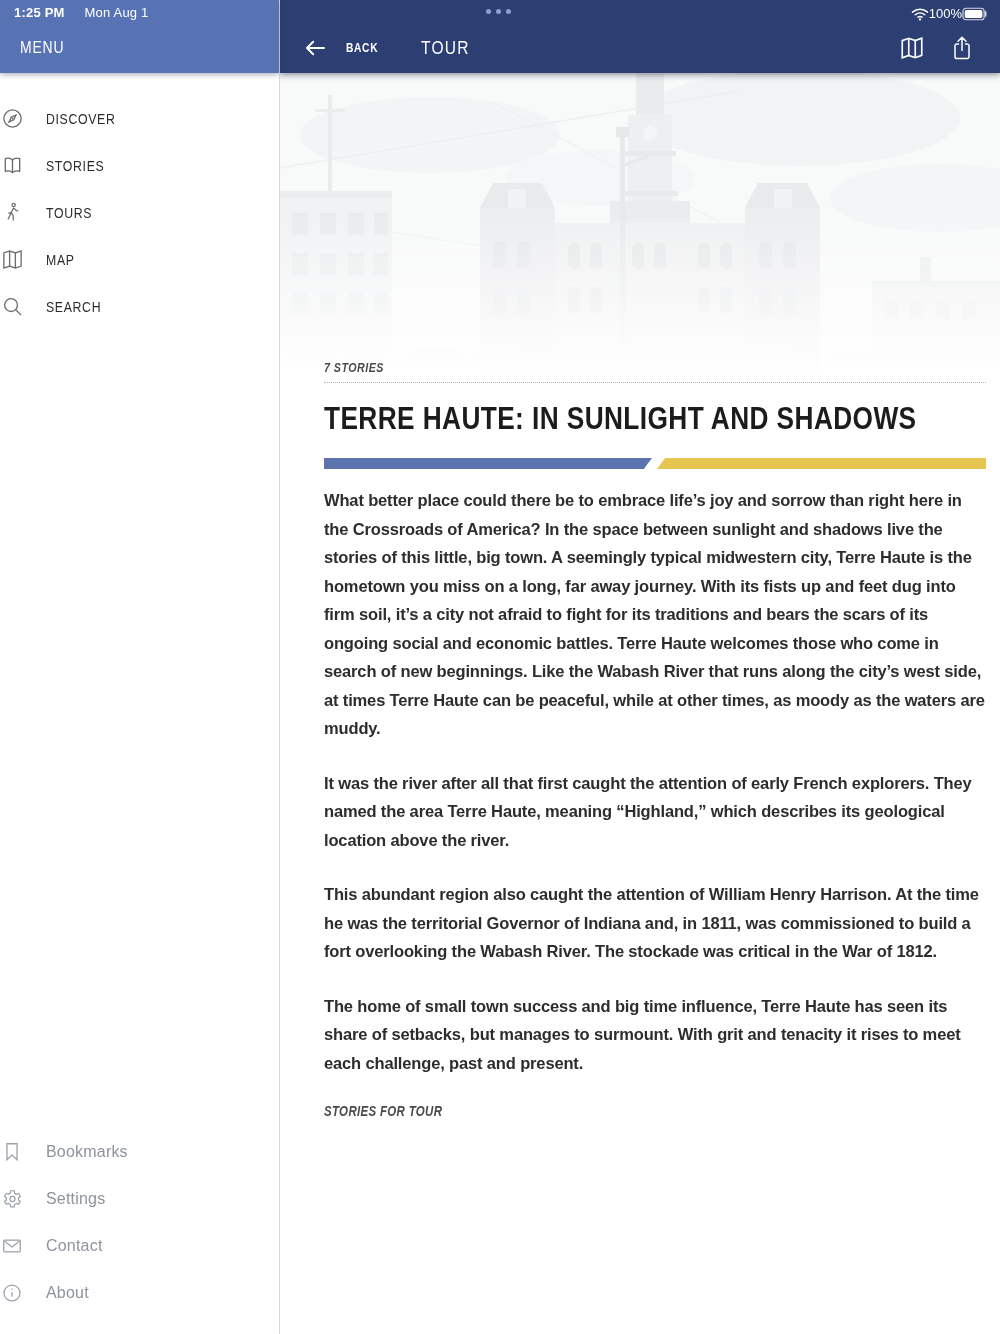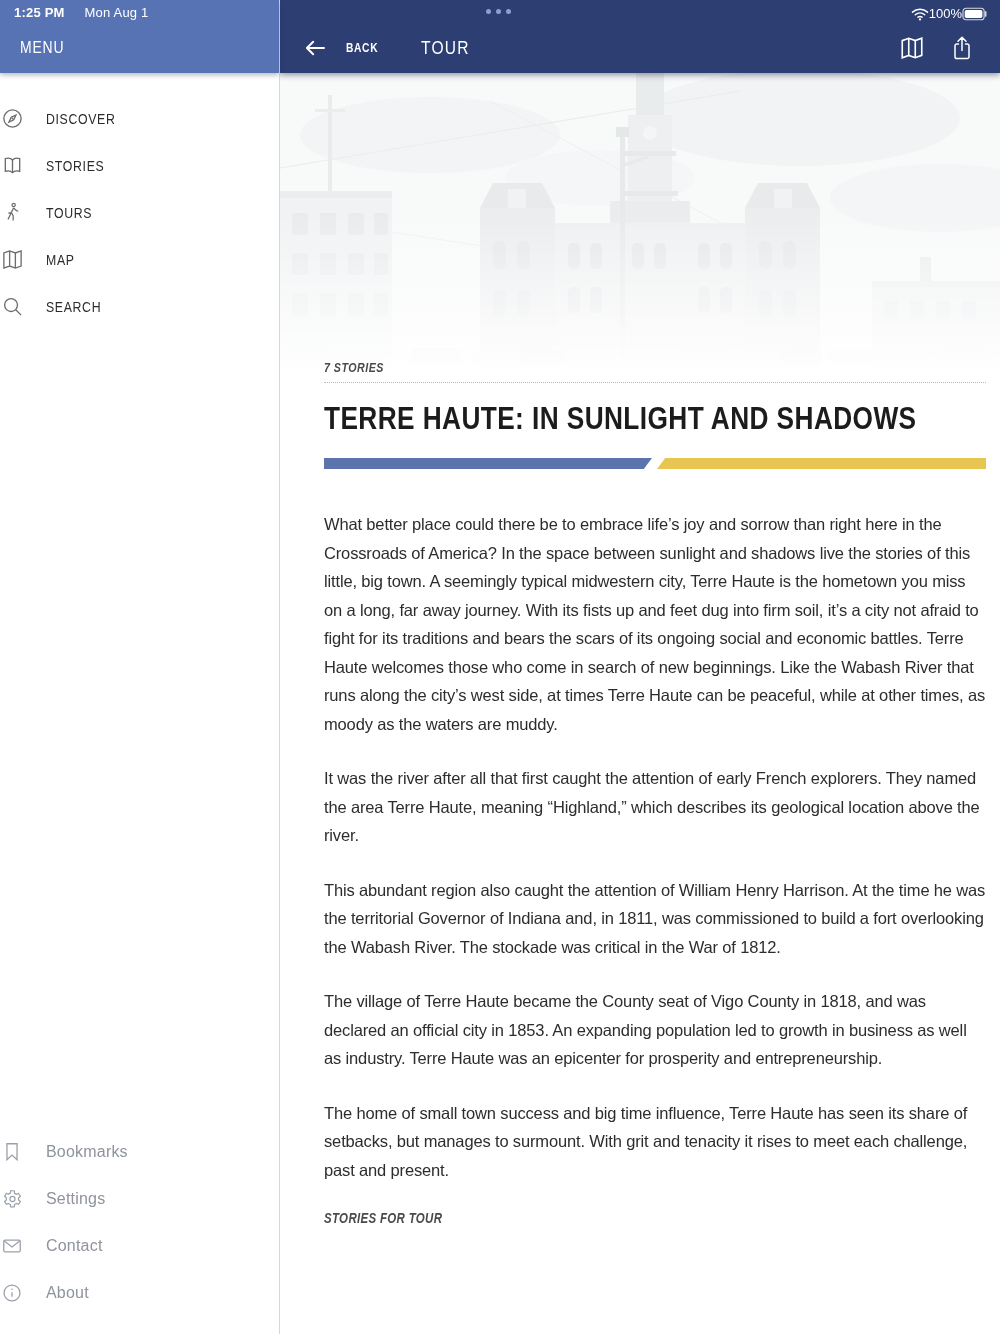--- a/index.html
+++ b/index.html
@@ -81,21 +81,21 @@
   }
   .progress{margin-top:21px;height:11px;position:relative;width:662px;}
   .progress .seg-blue{
     position:absolute;left:0;top:0;height:11px;width:328px;background:#5b74ae;
     clip-path:polygon(0 0,100% 0,97.5% 100%,0 100%);
   }
   .progress .seg-yellow{
     position:absolute;left:333px;top:0;height:11px;width:329px;background:#e8c551;
     clip-path:polygon(2.5% 0,100% 0,100% 100%,0 100%);
   }
-  .body-copy{margin-top:41px;}
+  .body-copy{margin-top:17px;font-weight:bold;}
   .body-copy p{
     margin:0 0 26px 0;font-size:16.5px;line-height:28.5px;color:#2d2d2d;letter-spacing:-.15px;
   }
   .stories-footer{
     margin-top:12px;font-size:14px;font-weight:700;font-style:italic;color:#4a4a4a;letter-spacing:.4px;
   }
 
   svg.icon{display:block;}
 </style>
 </head>
@@ -361,20 +361,19 @@
 
     <div class="progress">
       <div class="seg-blue"></div>
       <div class="seg-yellow"></div>
     </div>
 
     <div class="body-copy">
       <p>What better place could there be to embrace life’s joy and sorrow than right here in the Crossroads of America? In the space between sunlight and shadows live the stories of this little, big town. A seemingly typical midwestern city, Terre Haute is the hometown you miss on a long, far away journey. With its fists up and feet dug into firm soil, it’s a city not afraid to fight for its traditions and bears the scars of its ongoing social and economic battles. Terre Haute welcomes those who come in search of new beginnings. Like the Wabash River that runs along the city’s west side, at times Terre Haute can be peaceful, while at other times, as moody as the waters are muddy.</p>
       <p>It was the river after all that first caught the attention of early French explorers. They named the area Terre Haute, meaning “Highland,” which describes its geological location above the river.</p>
       <p>This abundant region also caught the attention of William Henry Harrison. At the time he was the territorial Governor of Indiana and, in 1811, was commissioned to build a fort overlooking the Wabash River. The stockade was critical in the War of 1812.</p>
-      <p>The village of Terre Haute became the County seat of Vigo County in 1818, and was declared an official city in 1853. An expanding population led to growth in business as well as industry. Terre Haute was an epicenter for prosperity and entrepreneurship.</p>
       <p>The home of small town success and big time influence, Terre Haute has seen its share of setbacks, but manages to surmount. With grit and tenacity it rises to meet each challenge, past and present.</p>
     </div>
 
     <div class="stories-footer"><span class="cond">STORIES FOR TOUR</span></div>
 
   </article>
 </main>
 
 </body></html>

